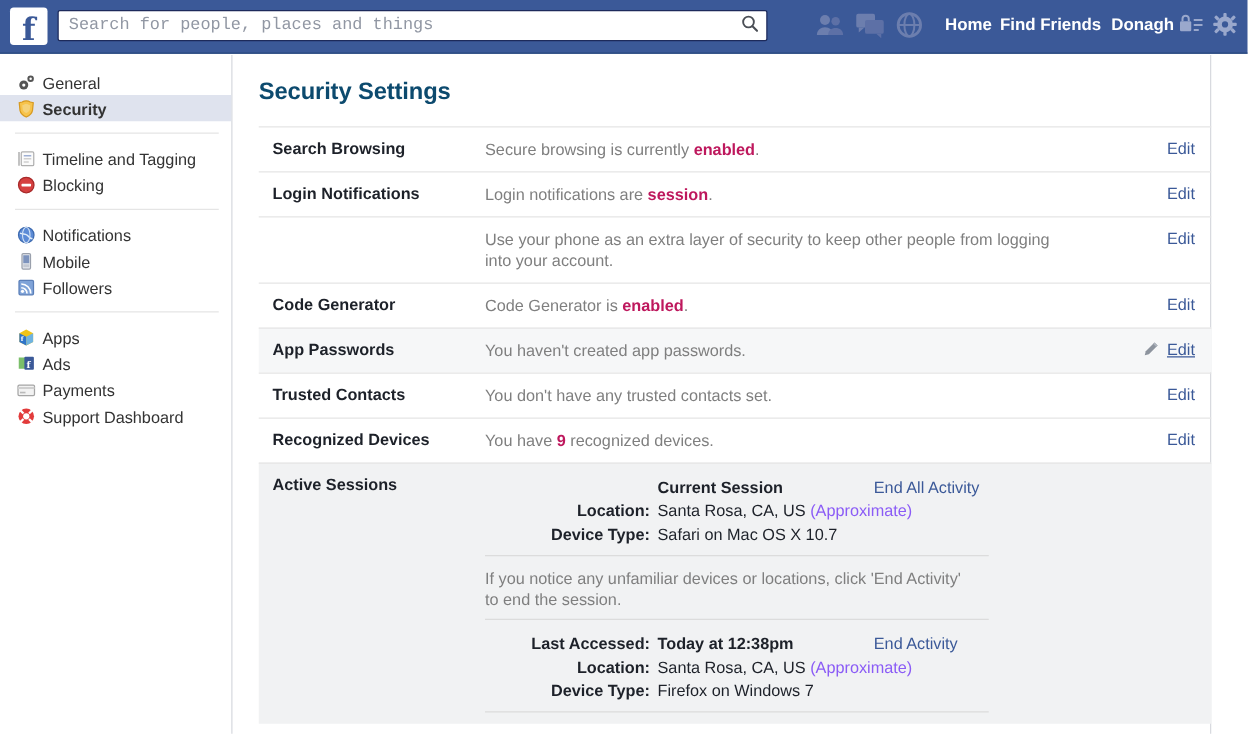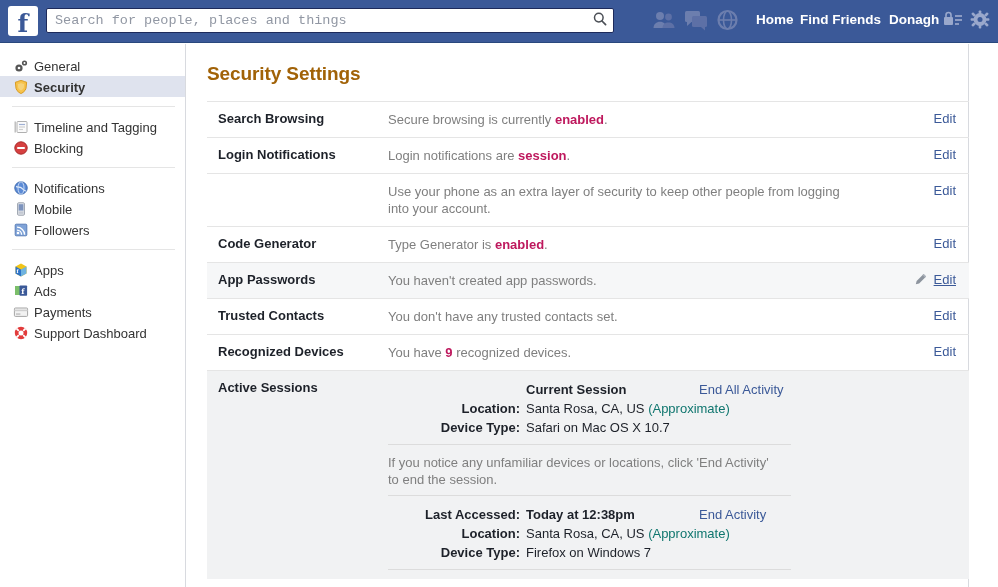--- a/index.html
+++ b/index.html
@@ -148,21 +148,21 @@
     height: 543px;
     background: #ffffff;
     border-right: 1px solid #d8dadf;
     box-sizing: border-box;
   }
   #page-title {
     position: absolute;
     left: 20px; top: 19px;
     font-size: 19px;
     font-weight: bold;
-    color: #a16207;
+    color: #0c4a6e;
     letter-spacing: -0.1px;
   }
 
   #rows {
     position: absolute;
     left: 20px; top: 57px;
     width: 762px;
   }
   .row {
     position: relative;
@@ -237,21 +237,21 @@
     display: inline-block;
     width: 138px;
     text-align: right;
     font-weight: bold;
     color: #1d2129;
     padding-right: 6px;
     box-sizing: border-box;
   }
   .sess-val { font-weight: normal; color: #1d2129; }
   .sess-val.bold { font-weight: bold; }
-  .sess-approx { color: #0f766e; }
+  .sess-approx { color: #8b5cf6; }
   .sess-end {
     position: absolute;
     left: 311px;
     top: 0;
     font-size: 13px;
     color: #3b5998;
     text-decoration: none;
     cursor: pointer;
     white-space: nowrap;
   }
@@ -497,21 +497,21 @@
       <a class="row-edit" href="#">Edit</a>
     </div>
 
     <div class="row">
       <div class="row-desc"><span>Use your phone as an extra layer of security to keep other people from logging into your account.</span></div>
       <a class="row-edit" href="#">Edit</a>
     </div>
 
     <div class="row">
       <div class="row-label">Code Generator</div>
-      <div class="row-desc"><span>Type Generator is </span><b>enabled</b><span>.</span></div>
+      <div class="row-desc"><span>Code Generator is </span><b>enabled</b><span>.</span></div>
       <a class="row-edit" href="#">Edit</a>
     </div>
 
     <div class="row highlight">
       <div class="row-label">App Passwords</div>
       <div class="row-desc"><span>You haven't created app passwords.</span></div>
       <span class="pencil-icon">
         <svg width="13" height="13" viewBox="0 0 13 13">
           <path d="M9.6 0.9l2.5 2.5-7 7-3.3.8.8-3.3z" fill="#8d949e"></path>
           <path d="M9.6 0.9l2.5 2.5-1.1 1.1-2.5-2.5z" fill="#aeb4bd"></path>

